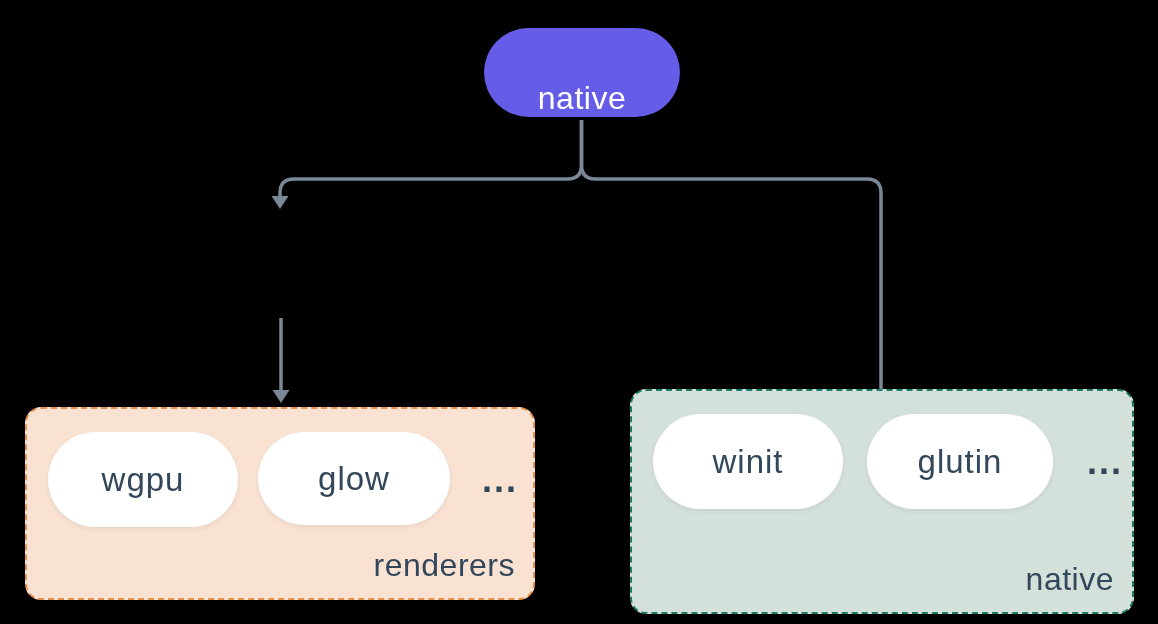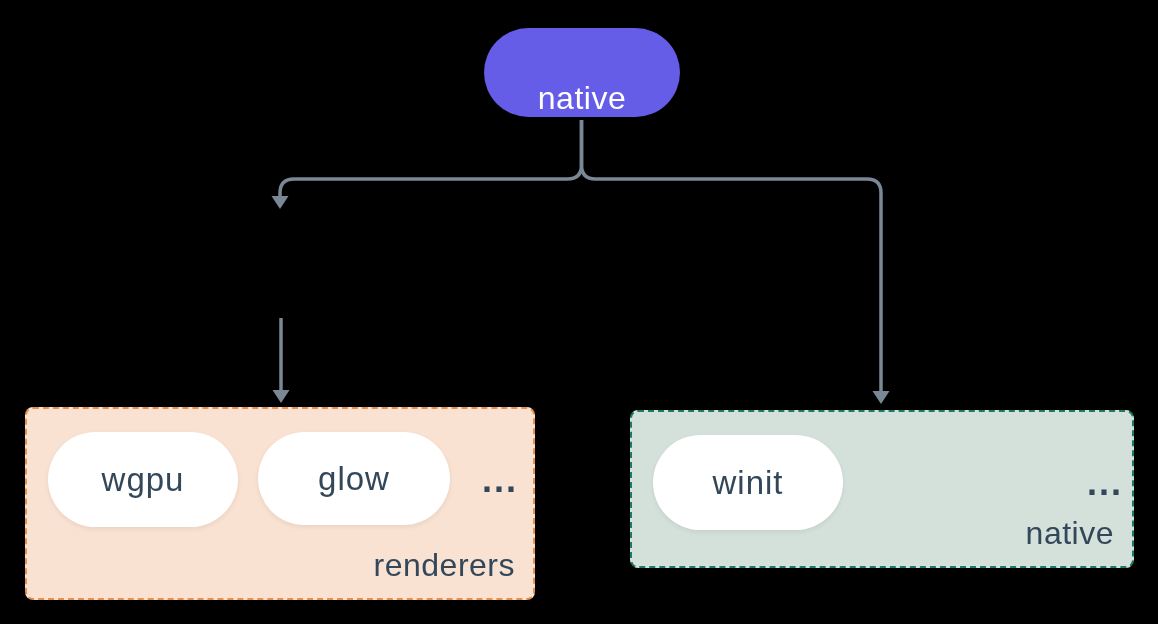--- a/index.html
+++ b/index.html
@@ -30,25 +30,25 @@
     letter-spacing: 0.5px;
     color: #fff;
   }
   .node-native  { left: 484px; top: 28px;  width: 196px; height: 89px; border-radius: 45px; background: #655ce8; align-items: flex-end; }
   .node-graphics{ left: 188px; top: 215px; width: 190px; height: 97px; border-radius: 49px; background: #e4843c; }
 
   .group {
     position: absolute;
     z-index: 2;
     border: 2px dashed;
-    border-radius: 8px;
+    border-radius: 16px;
     color: #33475a;
   }
   .group-renderers { left: 25px;  top: 407px; width: 510px; height: 193px; background: #f9e2d2; border-color: #e8914c; }
-  .group-shells    { left: 630px; top: 410px; width: 504px; height: 158px; background: #d4e1db; border-color: #1d7a68; }
+  .group-shells    { left: 630px; top: 389px; width: 504px; height: 225px; background: #d4e1db; border-color: #1d7a68; }
 
   .pill {
     position: absolute;
     display: flex;
     align-items: center;
     justify-content: center;
     background: #fff;
     border-radius: 48px;
     font-size: 33px;
     letter-spacing: 1px;
@@ -114,17 +114,20 @@
       <span>glow</span>
     </div>
     <div class="ellipsis">...</div>
     <div class="group-label">renderers</div>
   </div>
 
   <div class="group group-shells" style="background: rgb(212, 225, 219); border-color: rgb(29, 122, 104); color: rgb(51, 71, 90);">
     <div class="pill pill-1">
       <span>winit</span>
     </div>
+    <div class="pill pill-2">
+      <span>glutin</span>
+    </div>
     <div class="ellipsis">...</div>
     <div class="group-label">native</div>
   </div>
 
 </div>
 
 </body></html>

